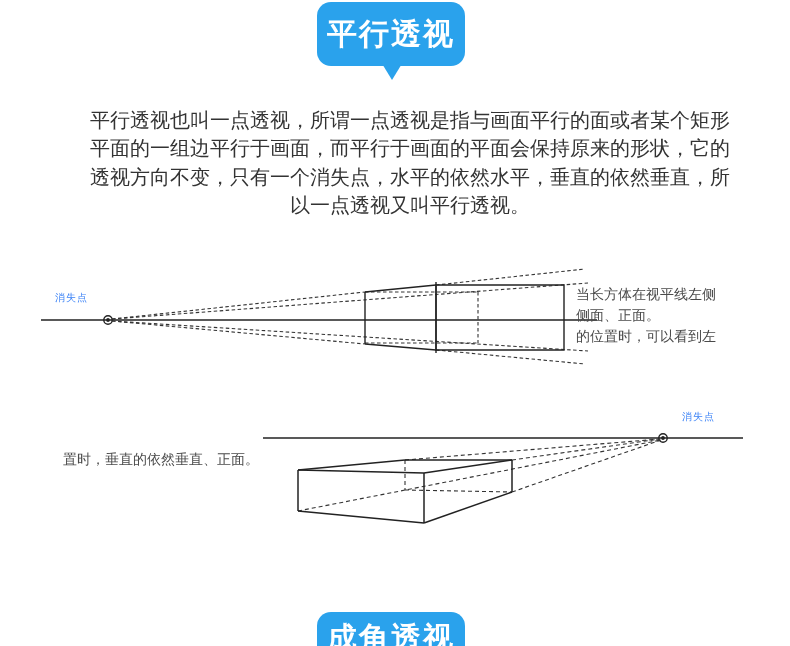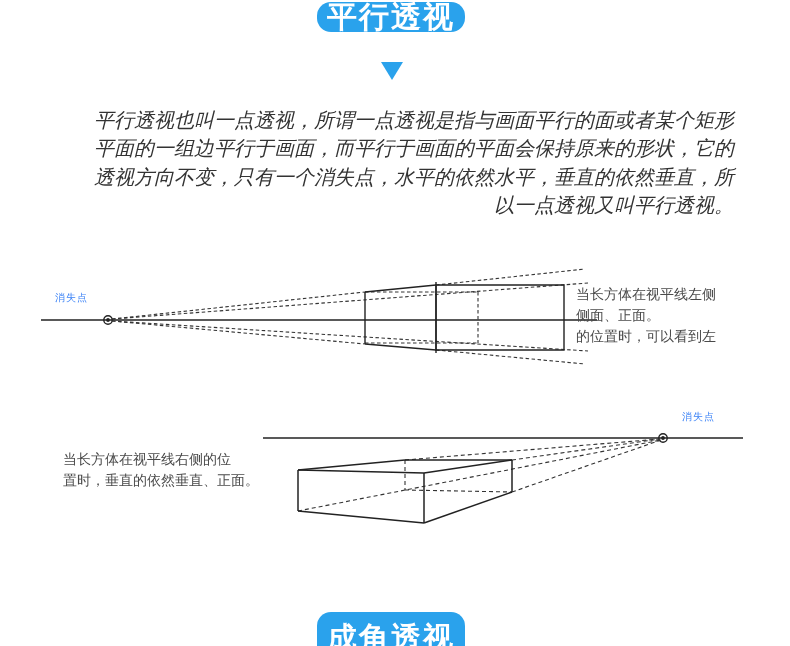--- a/index.html
+++ b/index.html
@@ -1,38 +1,38 @@
 <!DOCTYPE html>
 <html><head>
 <meta charset="utf-8">
 <style>
   html,body{margin:0;padding:0;background:#fff;}
   .page{
     position:relative;width:790px;height:646px;background:#ffffff;
     overflow:hidden;font-family:"Liberation Sans",sans-serif;
   }
   .banner{
-    position:absolute;left:317px;width:148px;height:30px;
+    position:absolute;left:317px;width:148px;height:64px;
     background:#2aa2ec;border-radius:14px;
     display:flex;align-items:center;justify-content:center;
   }
   .banner span{
     color:#ffffff;font-size:30px;font-weight:bold;letter-spacing:2px;white-space:nowrap;
   }
   .banner-top{top:2px;}
   .banner-bottom{top:612px;height:52px;}
   .down-arrow{
     position:absolute;left:381px;top:62px;width:0;height:0;
     border-left:11px solid transparent;border-right:11px solid transparent;
     border-top:18px solid #2aa2ec;
   }
   .intro{
     position:absolute;left:86px;top:106px;width:648px;
     font-size:20px;line-height:28.3px;color:#333333;
-    text-align:right;word-break:break-all;margin:0;font-style:italic;
+    text-align:center;word-break:break-all;margin:0;
   }
   .diagram-svg{position:absolute;}
   .svg-d1{left:30px;top:260px;}
   .svg-d2{left:255px;top:400px;}
   .vp-label{
     position:absolute;font-size:10px;color:#3b82f6;letter-spacing:1px;white-space:nowrap;
   }
   .vp-label-1{left:55px;top:291px;}
   .vp-label-2{left:682px;top:410px;}
   .note{
@@ -122,21 +122,20 @@
       <line x1="43" y1="111" x2="43" y2="70"></line>
       <line x1="43" y1="70" x2="150" y2="60"></line>
       <line x1="150" y1="60" x2="257" y2="60"></line>
       <line x1="257" y1="60" x2="169" y2="73"></line>
       <line x1="257" y1="60" x2="257" y2="92"></line>
       <line x1="257" y1="92" x2="169" y2="123"></line>
     </g>
   </svg>
   <div class="vp-label vp-label-2">消失点</div>
   <div class="note note-2">
-    <div>当长方体在视平线右侧的位</div>
     <div>置时，垂直的依然垂直、正面。</div>
   </div>
 
   <div class="banner banner-bottom">
     <span>成角透视</span>
   </div>
 
 </div>
 
 </body></html>

